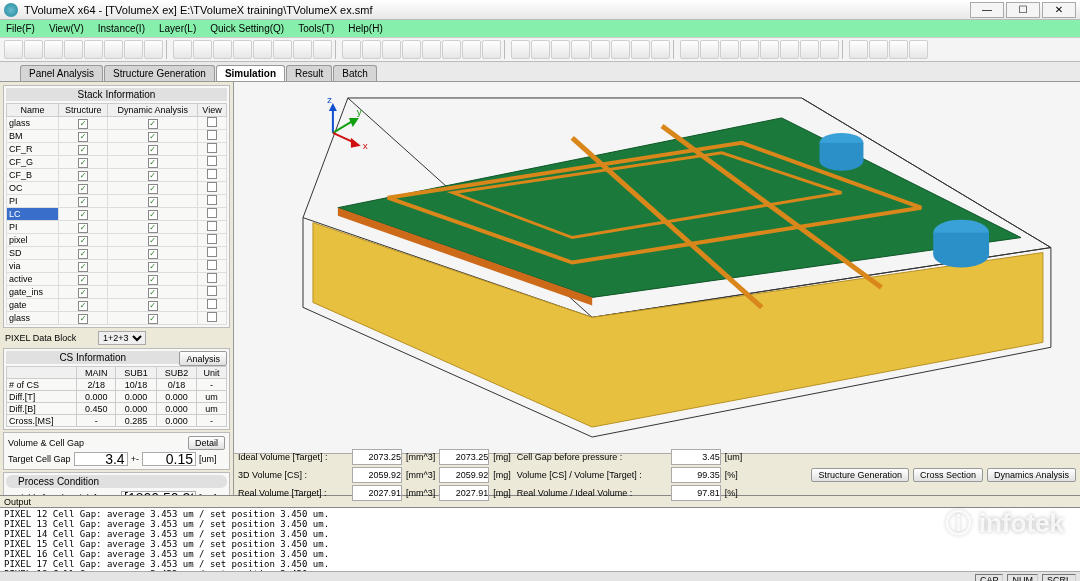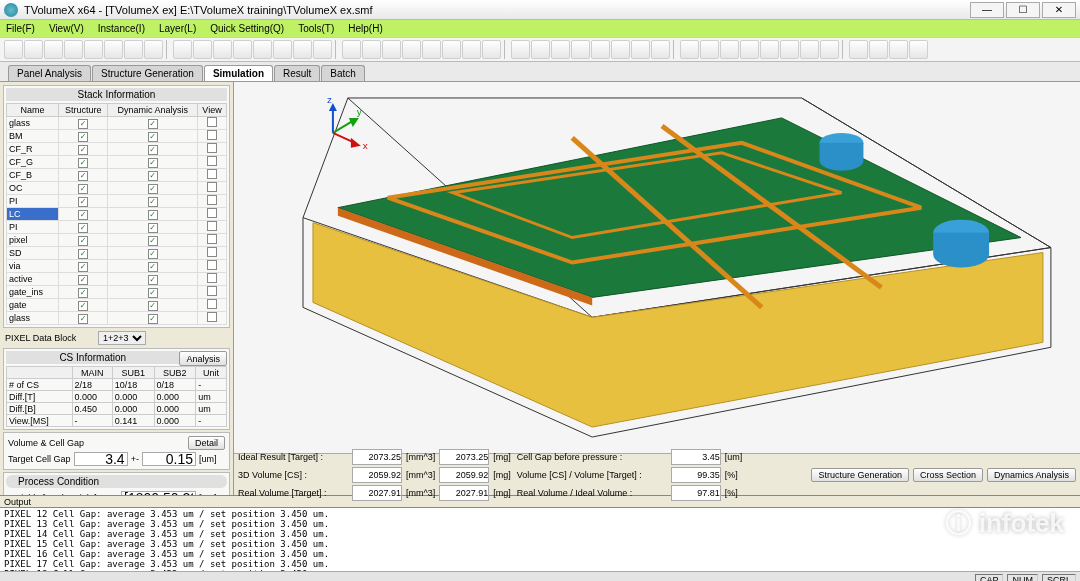--- a/index.html
+++ b/index.html
@@ -1,26 +1,26 @@
 <!DOCTYPE html>
 <html><head>
 <meta charset="utf-8">
 <style>
 * { margin:0; padding:0; box-sizing:border-box; }
 body { font-family: Tahoma, Arial, sans-serif; font-size:10px; background:#f0f0f0; width:1080px; height:581px; overflow:hidden; position:relative; color:#000; }
 .titlebar { background:linear-gradient(#fff,#e8e8e8); height:20px; display:flex; align-items:center; padding:0 4px; border-bottom:1px solid #bbb; }
 .titlebar .icon { width:14px; height:14px; background:radial-gradient(#6bc,#289); border-radius:50%; margin-right:6px; }
 .titlebar .title { flex:1; font-size:11px; }
 .titlebar .winbtn { width:34px; height:16px; border:1px solid #aaa; background:#f5f5f5; margin-left:2px; display:flex; align-items:center; justify-content:center; font-size:10px; }
-.menubar { background:#bef264; height:18px; display:flex; align-items:center; padding:0 6px; gap:14px; border-bottom:1px solid #ccc; font-size:10px; }
+.menubar { background:#86efac; height:18px; display:flex; align-items:center; padding:0 6px; gap:14px; border-bottom:1px solid #ccc; font-size:10px; }
 .menubar span { cursor:default; }
 .toolbar { background:#f4f4f4; height:24px; display:flex; align-items:center; padding:0 4px; gap:1px; border-bottom:1px solid #bbb; }
 .tbtn { width:19px; height:19px; border:1px solid #cfcfcf; background:linear-gradient(#fff,#e6e6e6); border-radius:2px; }
 .tsep { width:4px; height:19px; border-left:1px solid #bbb; margin:0 2px; }
-.tabrow { height:20px; display:flex; align-items:flex-end; padding-left:8px; background:#eaeaea; border-bottom:1px solid #999; }
+.tabrow { height:20px; display:flex; align-items:flex-end; padding-left:20px; background:#eaeaea; border-bottom:1px solid #999; }
 .tab { padding:2px 8px; font-size:10px; border:1px solid #999; border-bottom:none; background:#d5d5d5; margin-right:1px; border-radius:3px 3px 0 0; }
 .tab.active { background:#fff; font-weight:bold; }
 .main { display:flex; height:413px; }
 .sidebar { width:234px; background:#ece9d8; border-right:1px solid #999; padding:3px; overflow:hidden; display:flex; flex-direction:column; gap:2px; font-size:9px; }
 .panel { background:#f8f8f6; border:1px solid #bbb; padding:2px; }
 .panel h4 { font-size:10px; font-weight:normal; text-align:center; background:#e0e0e0; padding:1px; margin-bottom:2px; }
 .stack-table { width:100%; border-collapse:collapse; font-size:9px; }
 .stack-table th { border:1px solid #ccc; background:#f0f0f0; font-weight:normal; padding:1px 2px; }
 .stack-table td { border:1px solid #ddd; padding:0 2px; text-align:center; height:11px; }
 .stack-table td.name { text-align:left; width:52px; }
@@ -38,21 +38,21 @@
 .bottombar .grp { display:grid; grid-template-columns:auto auto auto auto auto; gap:2px 4px; align-items:center; }
 .bottombar input { width:50px; height:16px; font-size:9px; text-align:right; border:1px solid #aaa; }
 .bottombar .lbls { width:110px; }
 .rightbtns { margin-left:auto; display:flex; gap:4px; }
 .output { height:64px; background:#fff; border-top:1px solid #888; font-family:Consolas,monospace; font-size:9px; padding:1px 4px; line-height:10px; overflow:hidden; position:relative; }
 .outwrap { border-top:1px solid #888; background:#ece9d8; padding-top:1px;}
 .status { height:16px; background:#e4e4e4; border-top:1px solid #aaa; display:flex; justify-content:flex-end; gap:4px; padding:0 4px; font-size:9px; align-items:center; }
 .status span { border:1px inset #ccc; padding:0 4px;}
 .watermark { position:absolute; right:16px; bottom:40px; color:rgba(255,255,255,.8); font-size:26px; font-weight:bold; text-shadow:0 0 4px rgba(0,0,0,.3);}
 .cstable{width:100%;border-collapse:collapse;font-size:9px;}
-.cstable td,.cstable th{border:1px solid #ccc;padding:0 2px;text-align:left;font-weight:normal;height:12px;}
+.cstable td,.cstable th{border:1px solid #ccc;padding:0 2px;text-align:center;font-weight:normal;height:12px;}
 .cstable th{background:#f0f0f0;text-align:center;}
 .cstable td.l{text-align:left;}
 select{height:14px;font-size:9px;border:1px solid #aaa;}
 </style>
 </head>
 <body>
 
 <div class="titlebar">
   <div class="icon"></div>
   <div class="title">TVolumeX x64 - [TVolumeX ex] E:\TVolumeX training\TVolumeX ex.smf</div>
@@ -282,23 +282,23 @@
               <td>um</td>
             </tr>
             <tr>
               <td class="l">Diff.[B]</td>
               <td>0.450</td>
               <td>0.000</td>
               <td>0.000</td>
               <td>um</td>
             </tr>
             <tr>
-              <td class="l">View.[MS]</td>
+              <td class="l">Cross.[MS]</td>
               <td>-</td>
-              <td>0.141</td>
+              <td>0.285</td>
               <td>0.000</td>
               <td>-</td>
             </tr>
           </tbody>
       </table>
     </div>
 
     <div class="panel">
       <div class="row">
           <span style="flex:1">Volume &amp; Cell Gap</span>
@@ -360,21 +360,21 @@
           <line x1="0" y1="0" x2="22" y2="10" stroke="#d01010" stroke-width="2"></line>
             <polygon points="28,13 18,5 18,15" fill="#d01010"></polygon>
           <text x="-6" y="-30" fill="#1050d0" font-size="10">z</text>
           <text x="24" y="-18" fill="#10a010" font-size="10">y</text>
           <text x="30" y="16" fill="#d01010" font-size="10">x</text>
         </g>
       </svg>
     </div>
     <div class="bottombar">
       <div class="grp">
-        <span class="lbls">Ideal Result [Target] :</span>
+        <span class="lbls">Ideal Volume [Target] :</span>
           <input value="2073.25" style="">
           <span>[mm^3]</span>
           <input value="2073.25" style="">
           <span>[mg]</span>
         <span class="lbls">3D Volume [CS] :</span>
           <input value="2059.92" style="">
           <span>[mm^3]</span>
           <input value="2059.92" style="">
           <span>[mg]</span>
         <span class="lbls">Real Volume [Target] :</span>

